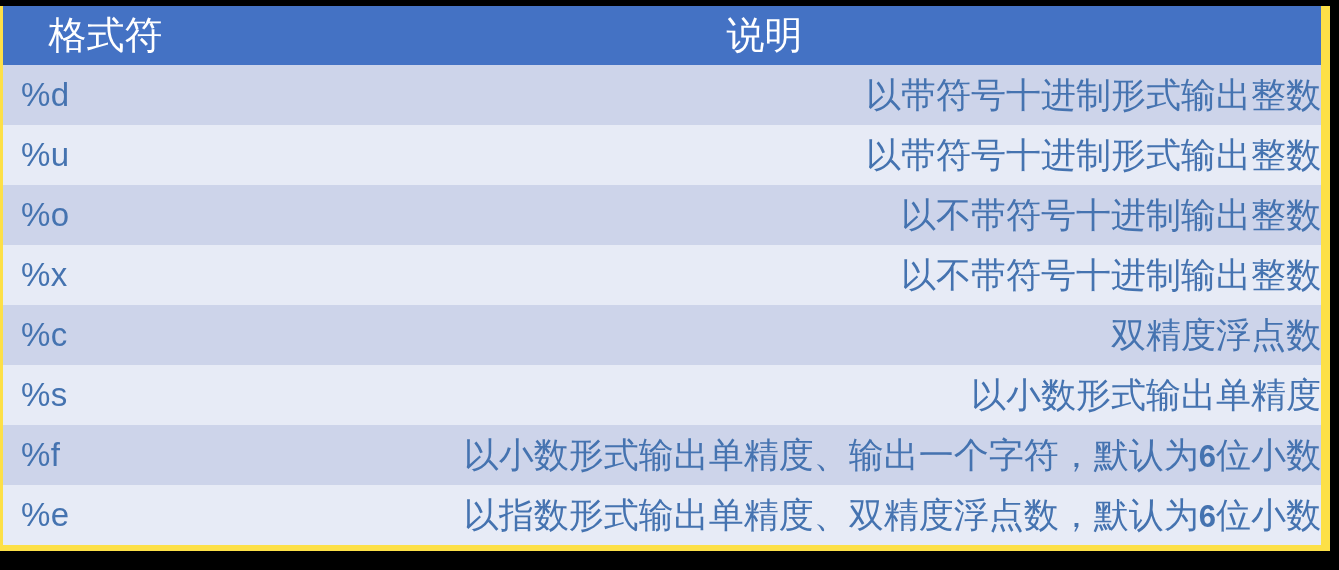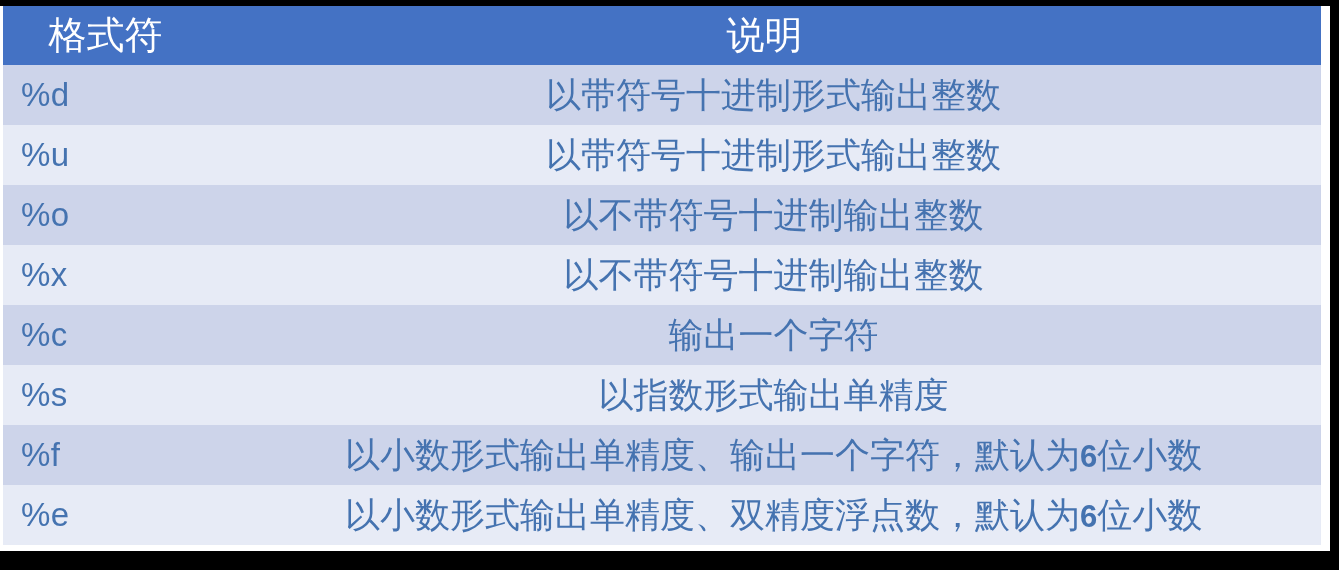--- a/index.html
+++ b/index.html
@@ -22,21 +22,21 @@
     background: #000000;
   }
 
   
   #slide-canvas {
     position: absolute;
     left: 0px;
     top: 6px;
     width: 1330px;
     height: 545px;
-    background: #ffffff;
+    background: #fde047;
   }
 
   #format-table {
     position: absolute;
     left: 3px;
     top: 0px;
     width: 1318px;
     border-collapse: separate;
     border-spacing: 0;
     table-layout: fixed;
@@ -84,21 +84,21 @@
     font-weight: normal;
     text-align: left;
     padding-left: 18px !important;
     letter-spacing: 0.5px;
   }
   .cell-desc {
     color: #4573B0;
     font-family: "Liberation Serif", serif;
     font-size: 35px;
     font-weight: normal;
-    text-align: center;
+    text-align: right;
     padding-left: 18px !important;
     white-space: nowrap;
   }
   tr.row-last .cell { border-bottom: none; }
 
   
   .digit {
     font-family: "Liberation Sans", sans-serif;
     font-weight: bold;
     font-size: 31px;
@@ -133,31 +133,31 @@
         <tr class="row-odd">
           <td class="cell cell-spec">%o</td>
           <td class="cell cell-desc">以不带符号十进制输出整数</td>
         </tr>
         <tr class="row-even">
           <td class="cell cell-spec">%x</td>
           <td class="cell cell-desc">以不带符号十进制输出整数</td>
         </tr>
         <tr class="row-odd">
           <td class="cell cell-spec">%c</td>
-          <td class="cell cell-desc">输出一个字符</td>
+          <td class="cell cell-desc">双精度浮点数</td>
         </tr>
         <tr class="row-even">
           <td class="cell cell-spec">%s</td>
-          <td class="cell cell-desc">以指数形式输出单精度</td>
+          <td class="cell cell-desc">以小数形式输出单精度</td>
         </tr>
         <tr class="row-odd">
           <td class="cell cell-spec">%f</td>
           <td class="cell cell-desc"><span>以小数形式输出单精度、输出一个字符，默认为</span><span class="digit">6</span><span>位小数</span></td>
         </tr>
         <tr class="row-even row-last">
           <td class="cell cell-spec">%e</td>
-          <td class="cell cell-desc"><span>以小数形式输出单精度、双精度浮点数，默认为</span><span class="digit">6</span><span>位小数</span></td>
+          <td class="cell cell-desc"><span>以指数形式输出单精度、双精度浮点数，默认为</span><span class="digit">6</span><span>位小数</span></td>
         </tr>
       </tbody>
     </table>
 
   </div>
 </div>
 
 </body></html>

